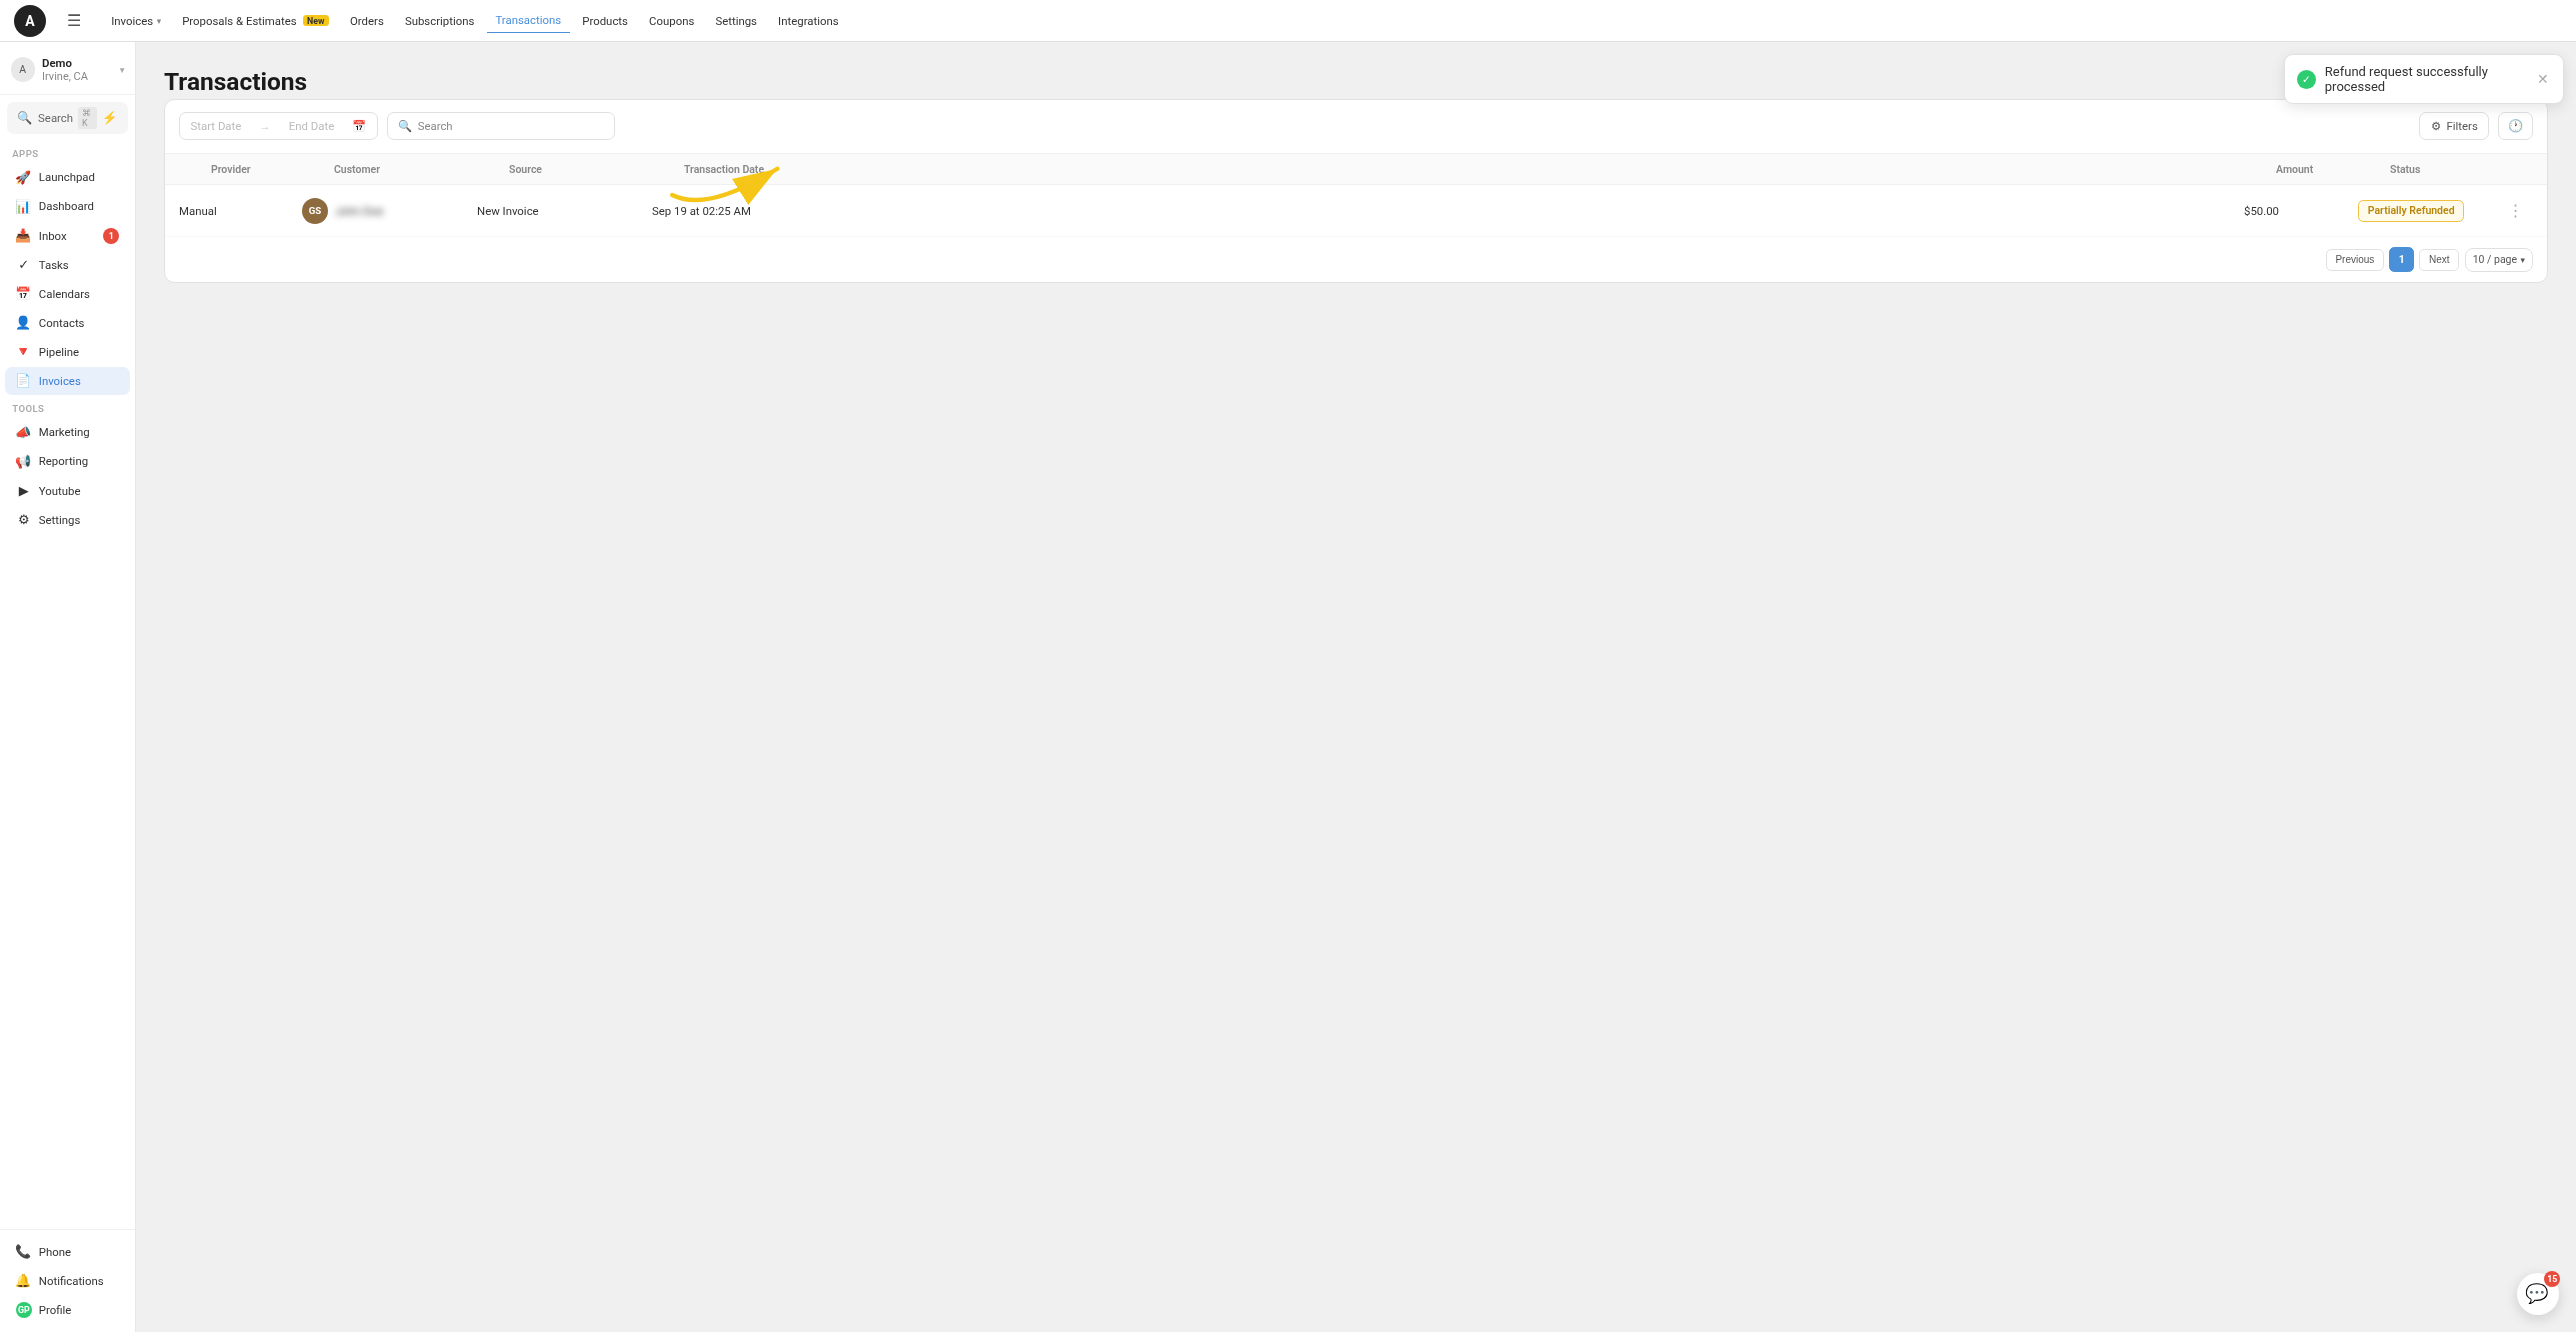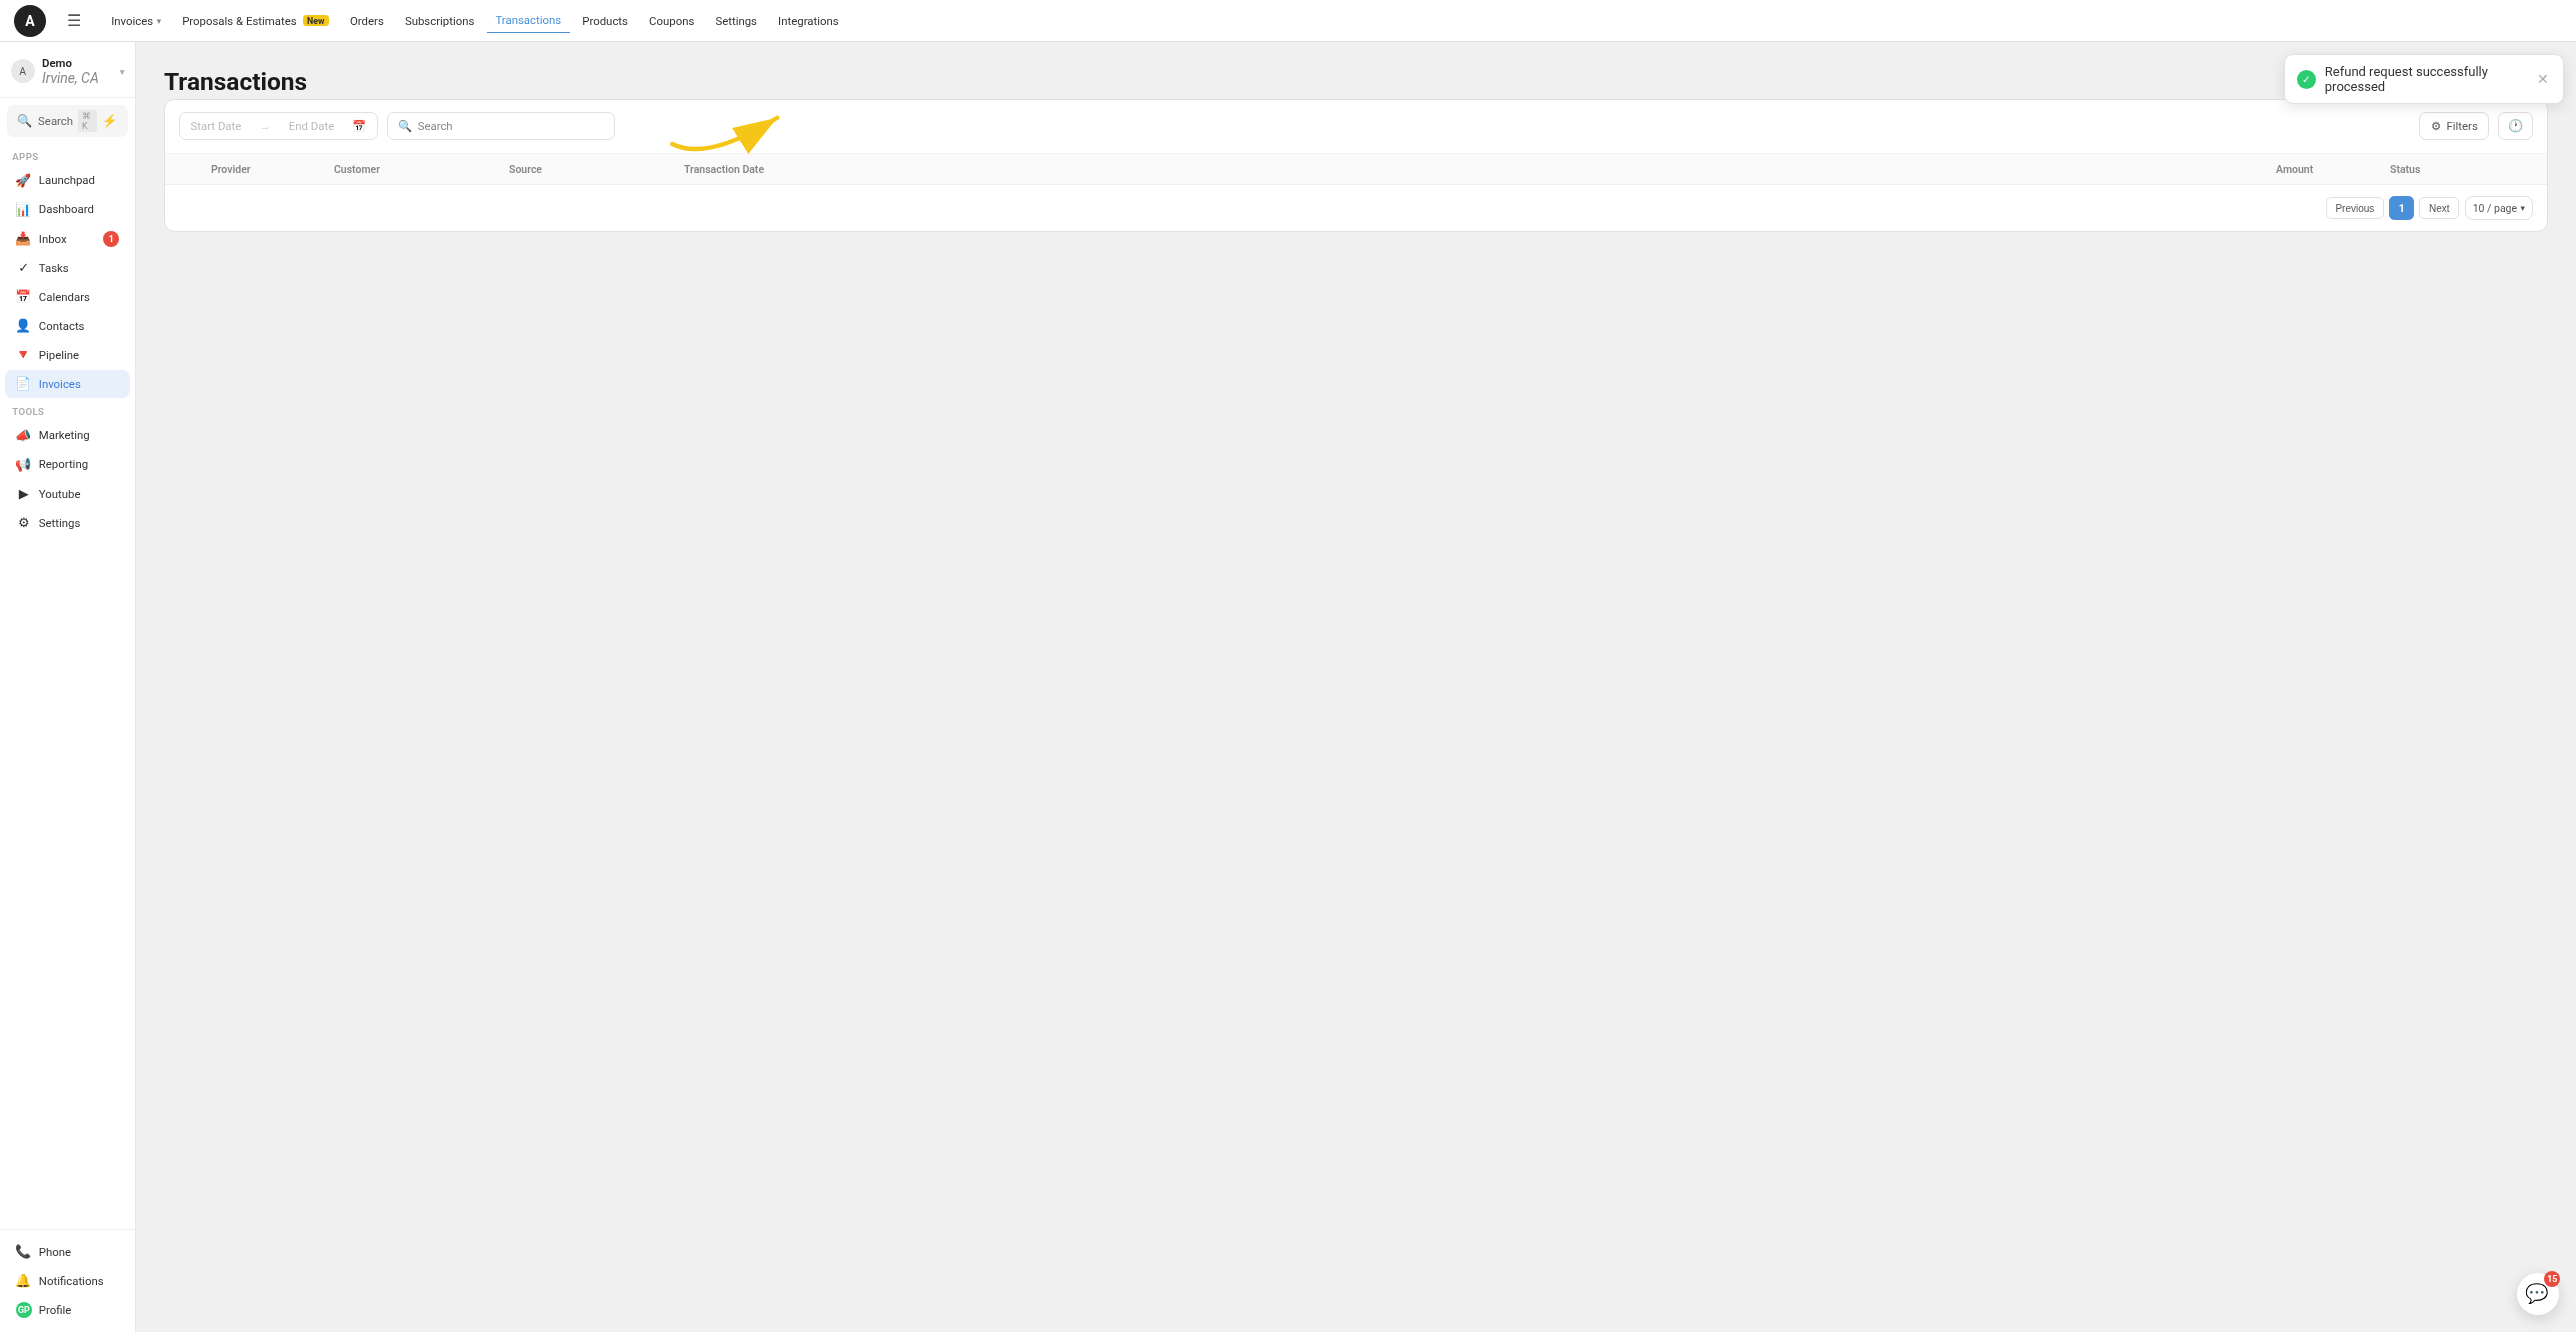--- a/index.html
+++ b/index.html
@@ -38,21 +38,21 @@
     .sidebar-user {
       display: flex; align-items: center; gap: 7px; padding: 7px 10.5px 10.5px 10.5px;
       cursor: pointer; border-bottom: 0.9px solid #f0f0f0; margin-bottom: 7px;
     }
     .sidebar-user-avatar {
       width: 24.5px; height: 24.5px; border-radius: 50%; background: #e8e8e8;
       display: flex; align-items: center; justify-content: center; font-size: 10.5px; color: #555; flex-shrink: 0;
     }
     .sidebar-user-info { flex: 1; }
     .sidebar-user-name { font-size: 11.4px; font-weight: 600; color: #222; }
-    .sidebar-user-loc { font-size: 14px; color: #888; font-style: italic; }
+    .sidebar-user-loc { font-size: 11px; color: #888; }
     .sidebar-user-chevron { color: #aaa; font-size: 9.6px; }
 
     .sidebar-search {
       display: flex; align-items: center; gap: 5.3px; padding: 5.3px 10.5px;
       margin: 0 7px 7px 7px; background: #f5f5f5; border-radius: 7px; cursor: pointer;
     }
     .sidebar-search-text { font-size: 11.4px; color: #666; flex: 1; }
     .sidebar-search-kbd { font-size: 8.8px; color: #999; background: #e8e8e8; border-radius: 2.6px; padding: 0.9px 3.5px; }
 
     .sidebar-section-label { font-size: 9.6px; color: #aaa; font-weight: 600; padding: 7px 12.3px 3.5px 12.3px; text-transform: uppercase; letter-spacing: 0.4px; }
@@ -315,20 +315,37 @@
         <div class="table-header" id="table-header">
             <div class="table-header-cell">Provider</div>
             <div class="table-header-cell">Customer</div>
             <div class="table-header-cell">Source</div>
             <div class="table-header-cell">Transaction Date</div>
             <div class="table-header-cell">Amount</div>
             <div class="table-header-cell">Status</div>
             <div class="table-header-cell"></div>
           </div>
 
+        <div id="table-body">
+
+        <div class="table-row">
+    <div class="table-cell">Manual</div>
+    <div class="table-cell customer-cell">
+      <div class="customer-avatar">GS</div>
+      <span class="customer-name blurred">John Doe</span>
+    </div>
+    <div class="table-cell">New Invoice</div>
+    <div class="table-cell">Sep 19 at 02:25 AM</div>
+    <div class="table-cell">$50.00</div>
+    <div class="table-cell">
+      <span class="status-badge">Partially Refunded</span>
+    </div>
+    <div class="table-cell more-btn">⋮</div>
+  </div>
+          </div>
 
         <div class="pagination">
           <button class="page-btn">Previous</button>
           <div class="page-num">1</div>
           <button class="page-btn">Next</button>
           <div class="per-page">
             <span>10 / page</span>
             <span style="font-size:8.8px">▾</span>
           </div>
         </div>

